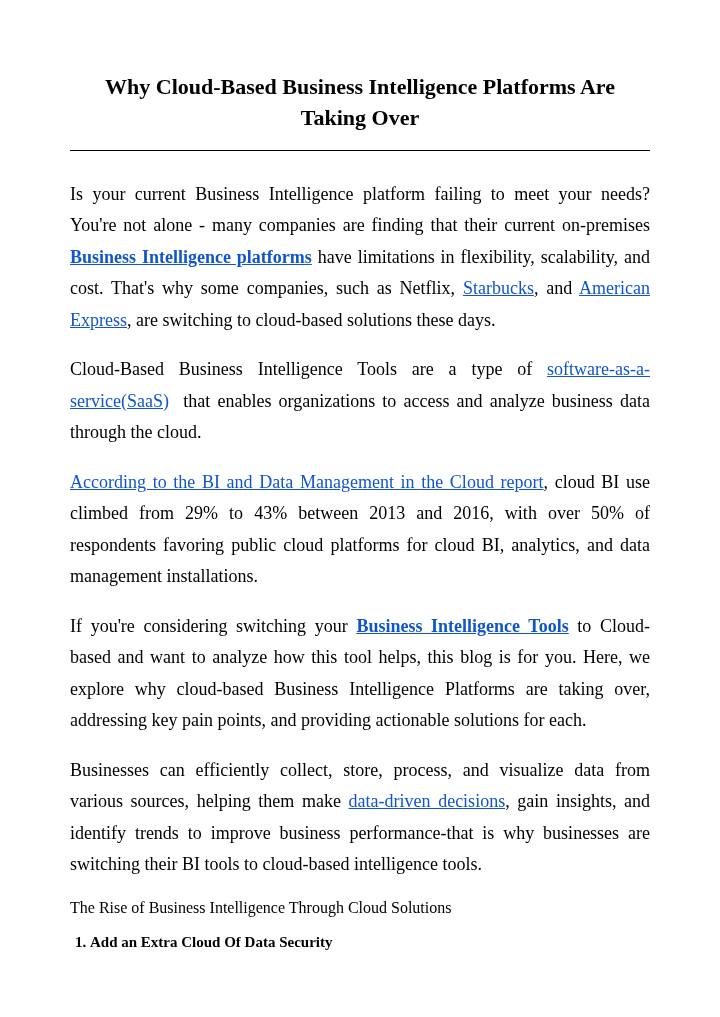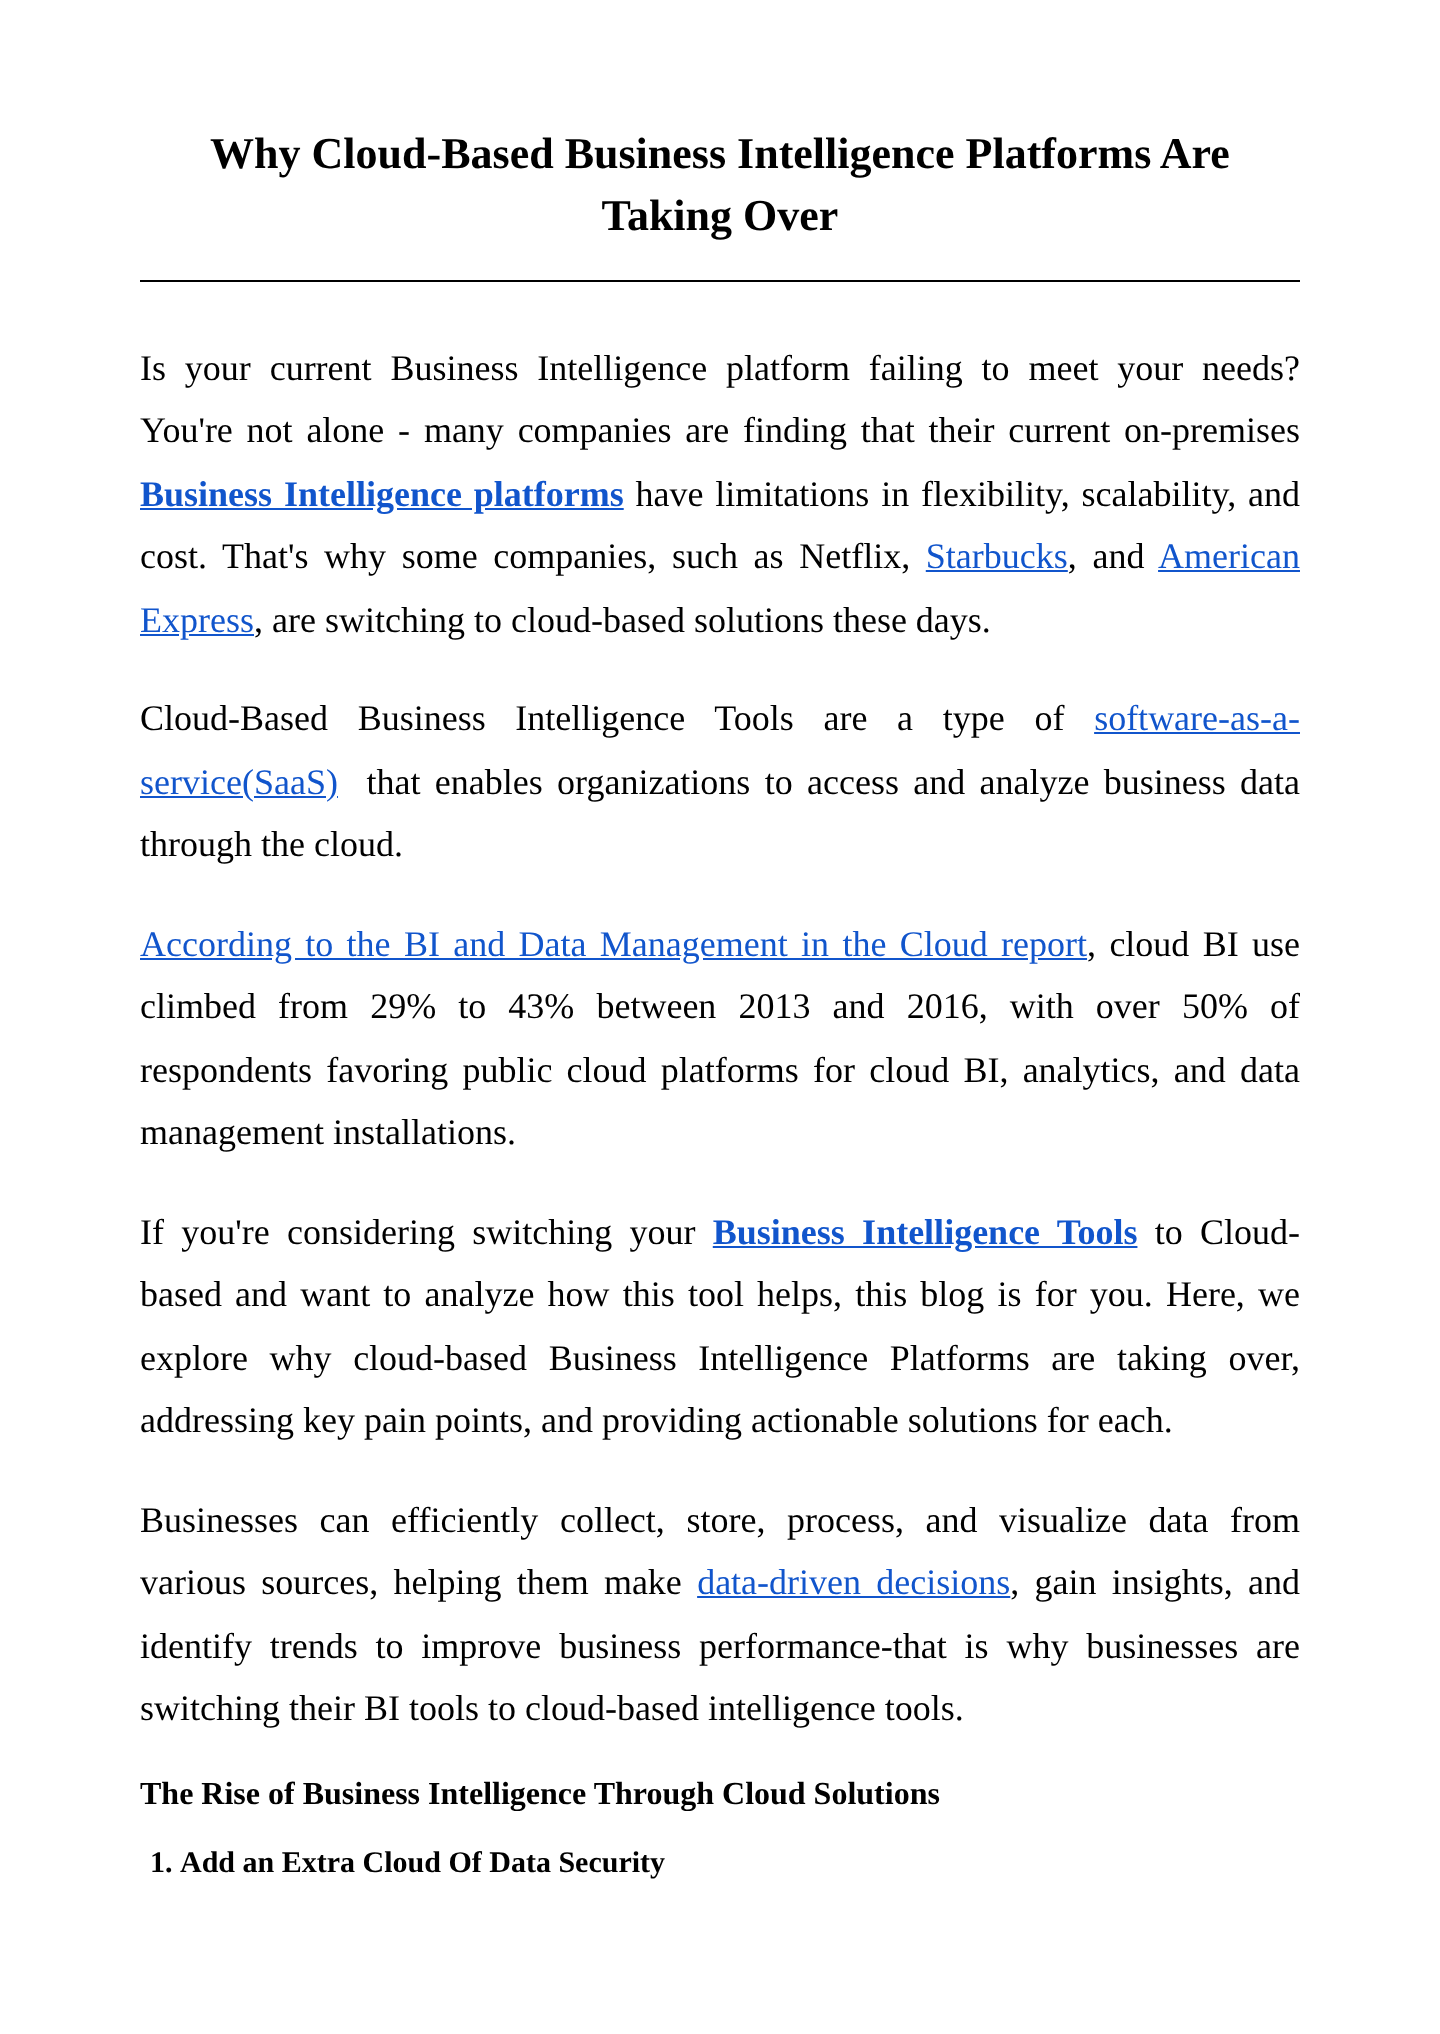--- a/index.html
+++ b/index.html
@@ -11,21 +11,21 @@
     body {
       background: #ffffff;
       font-family: Georgia, 'Times New Roman', Times, serif;
       color: #000000;
       width: 720px;
       min-height: 1017px;
     }
 
     .page-container {
       max-width: 660px;
-      margin: 2px auto;
+      margin: 12px auto;
       padding: 60px 40px 40px 40px;
     }
 
     .article-title {
       font-size: 22px;
       font-weight: bold;
       text-align: center;
       line-height: 1.4;
       margin-bottom: 16px;
       font-family: Georgia, serif;
@@ -53,21 +53,21 @@
 
     .link-blue-bold {
       color: #1155cc;
       text-decoration: underline;
       font-weight: bold;
       cursor: pointer;
     }
 
     .section-heading {
       font-size: 16px;
-      font-weight: bold;
+      font-weight: normal;
       margin-bottom: 12px;
       margin-top: 8px;
       font-family: Georgia, serif;
     }
 
     ol {
       margin-left: 20px;
     }
 
     ol li {

